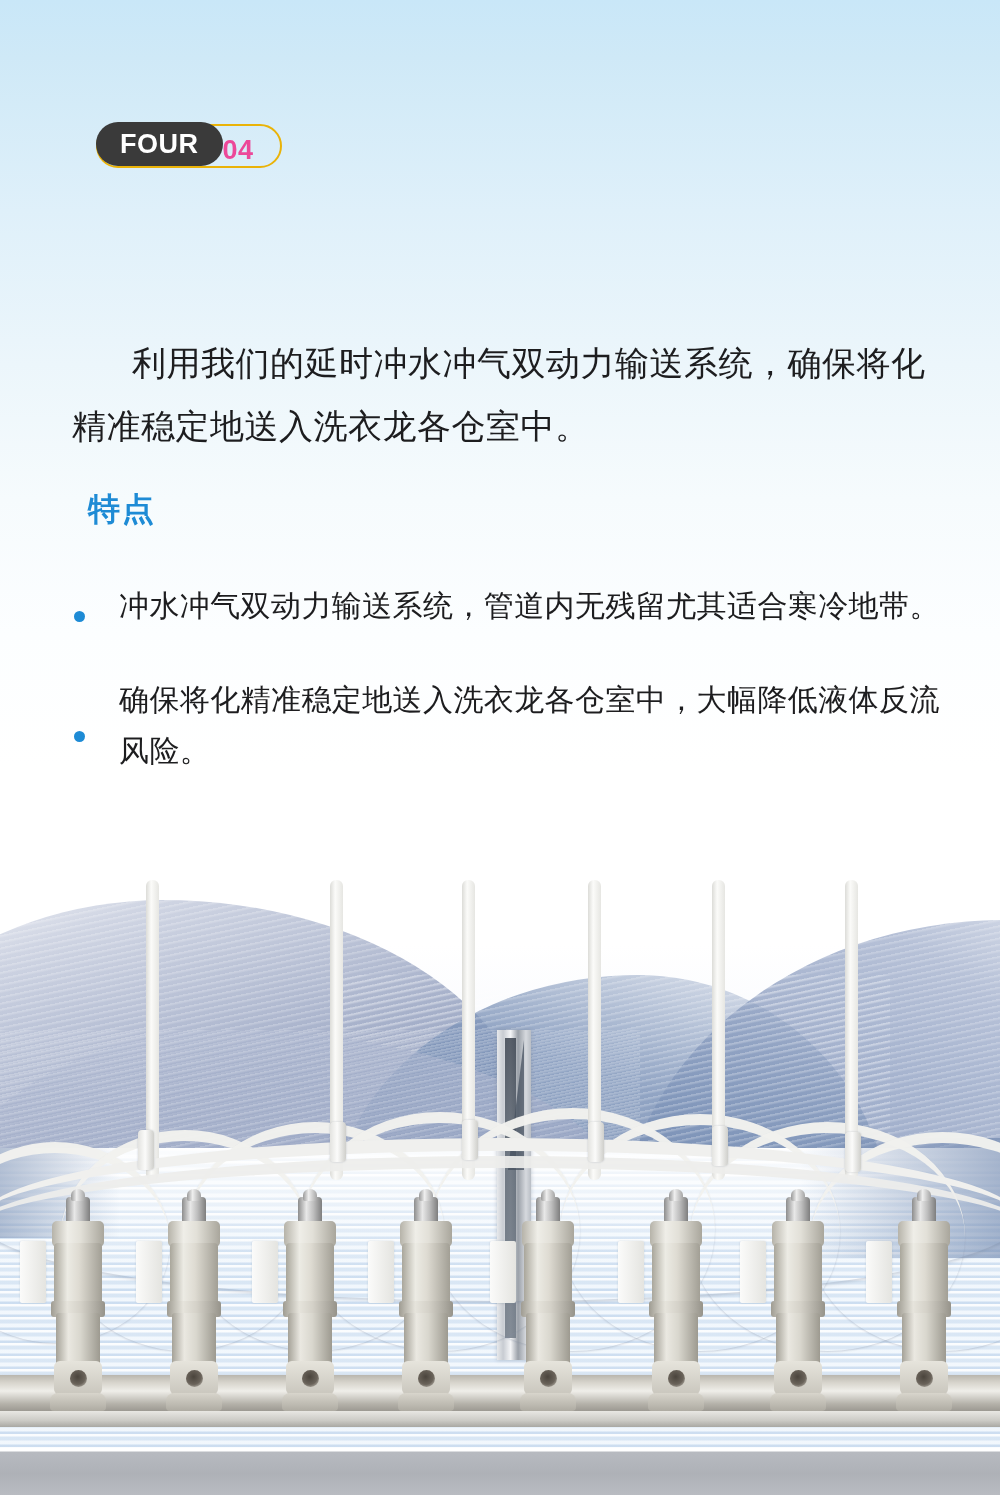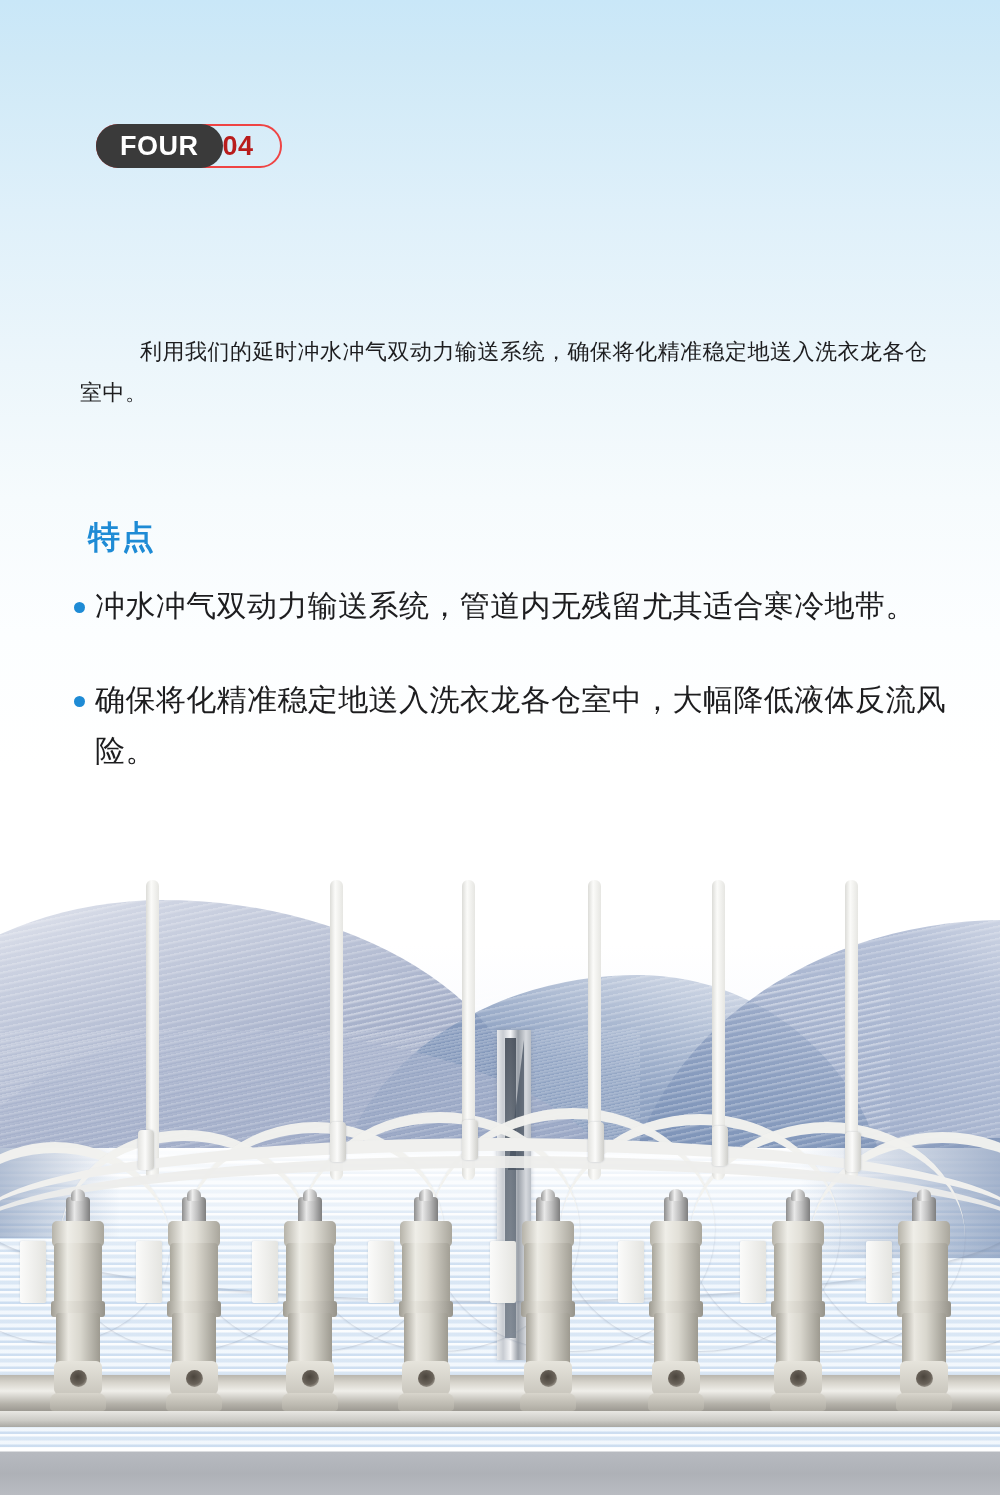--- a/index.html
+++ b/index.html
@@ -12,59 +12,59 @@
 
   
   .bg-top{
     position:absolute;left:0;top:0;width:1000px;height:960px;
     background:linear-gradient(180deg,#c9e7f8 0%,#cfe9f7 6%,#dff0fa 22%,#ecf6fb 38%,#f6fbfd 52%,#fcfeff 66%,#ffffff 80%,#ffffff 100%);
   }
 
   
   .badge-wrap{position:absolute;left:96px;top:124px;height:44px;}
   .badge-outline{
-    position:relative;display:inline-flex;align-items:center;
-    height:44px;border:2px solid #ef4444;border-radius:24px;
+    position:relative;display:inline-flex;align-items:flex-end;
+    height:44px;border:2px solid #eab308;border-radius:24px;
     padding-right:26px;box-sizing:border-box;background:transparent;
   }
   .badge-pill{
     display:flex;align-items:center;justify-content:center;
     background:#3a3a3a;color:#ffffff;height:44px;
     border-radius:24px;padding:0 24px;margin-left:-2px;
     font-size:27px;font-weight:700;letter-spacing:.5px;
     box-sizing:border-box;
   }
   .badge-num{
-    color:#b91c1c;font-size:27px;font-weight:700;
+    color:#ec4899;font-size:27px;font-weight:700;
     padding-left:0;letter-spacing:.5px;
   }
 
   
   .headline{
     position:absolute;left:94px;top:190px;
     font-size:54px;font-weight:700;color:#1e8bd5;
     letter-spacing:4px;line-height:1.15;white-space:nowrap;
   }
 
   
   .para{
-    position:absolute;left:80px;top:332px;width:864px;
-    font-size:22px;line-height:1.85;color:#1d1d1f;
+    position:absolute;left:72px;top:332px;width:864px;
+    font-size:34px;line-height:1.85;color:#1d1d1f;
     text-indent:60px;letter-spacing:.5px;
   }
 
   
   .feat-title{
-    position:absolute;left:88px;top:516px;
+    position:absolute;left:88px;top:488px;
     font-size:32px;font-weight:700;color:#1e8bd5;letter-spacing:2px;text-align:center;
   }
 
   
   .bullets{position:absolute;left:74px;top:580px;width:880px;}
-  .bullet{display:flex;align-items:flex-start;margin-bottom:42px;}
+  .bullet{display:flex;align-items:center;margin-bottom:42px;gap:24px;}
   .bullet-dot{
     flex:0 0 auto;width:11px;height:11px;border-radius:50%;
     background:#1e8bd5;margin-top:22px;margin-right:10px;
   }
   .bullet-text{
     font-size:30px;line-height:1.72;color:#1d1d1f;letter-spacing:.4px;
   }
 
   
   .photo{

